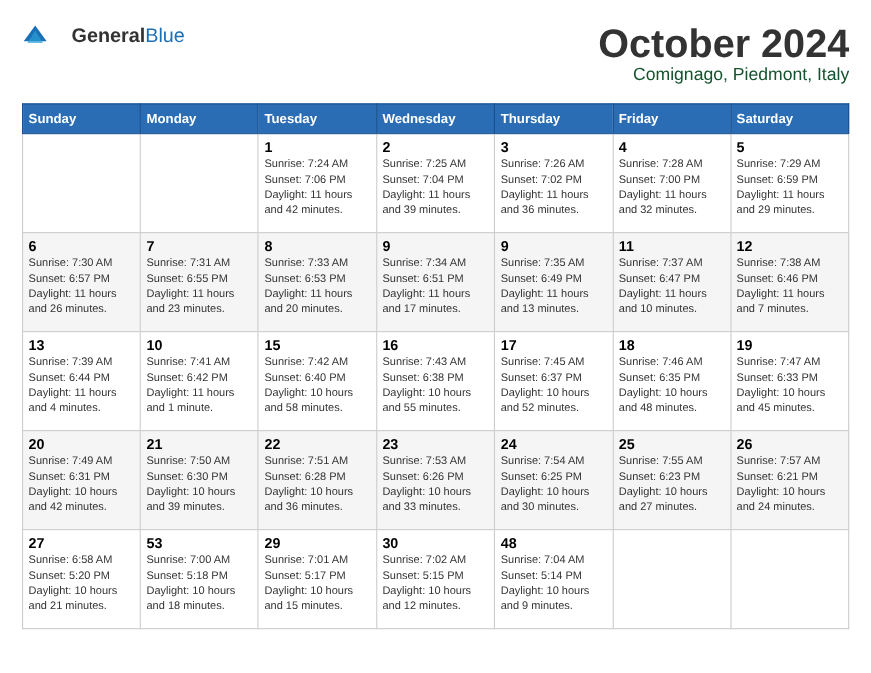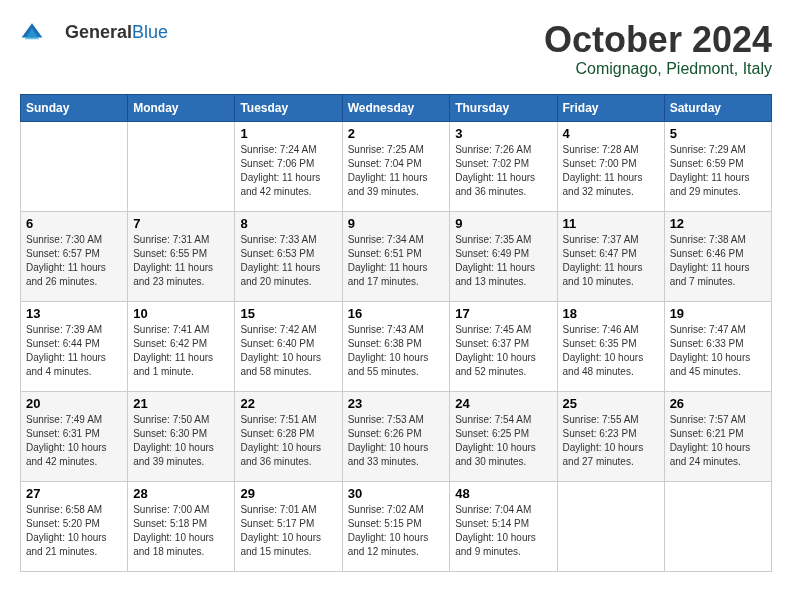--- a/index.html
+++ b/index.html
@@ -225,21 +225,21 @@
           <span class="day-number">26</span>
           <div class="day-info">Sunrise: 7:57 AM<br>Sunset: 6:21 PM<br>Daylight: 10 hours and 24 minutes.</div>
         </td>
       </tr>
       <tr>
         <td>
           <span class="day-number">27</span>
           <div class="day-info">Sunrise: 6:58 AM<br>Sunset: 5:20 PM<br>Daylight: 10 hours and 21 minutes.</div>
         </td>
         <td>
-          <span class="day-number">28</span>
+          <span class="day-number">53</span>
           <div class="day-info">Sunrise: 7:00 AM<br>Sunset: 5:18 PM<br>Daylight: 10 hours and 18 minutes.</div>
         </td>
         <td>
           <span class="day-number">29</span>
           <div class="day-info">Sunrise: 7:01 AM<br>Sunset: 5:17 PM<br>Daylight: 10 hours and 15 minutes.</div>
         </td>
         <td>
           <span class="day-number">30</span>
           <div class="day-info">Sunrise: 7:02 AM<br>Sunset: 5:15 PM<br>Daylight: 10 hours and 12 minutes.</div>
         </td>

